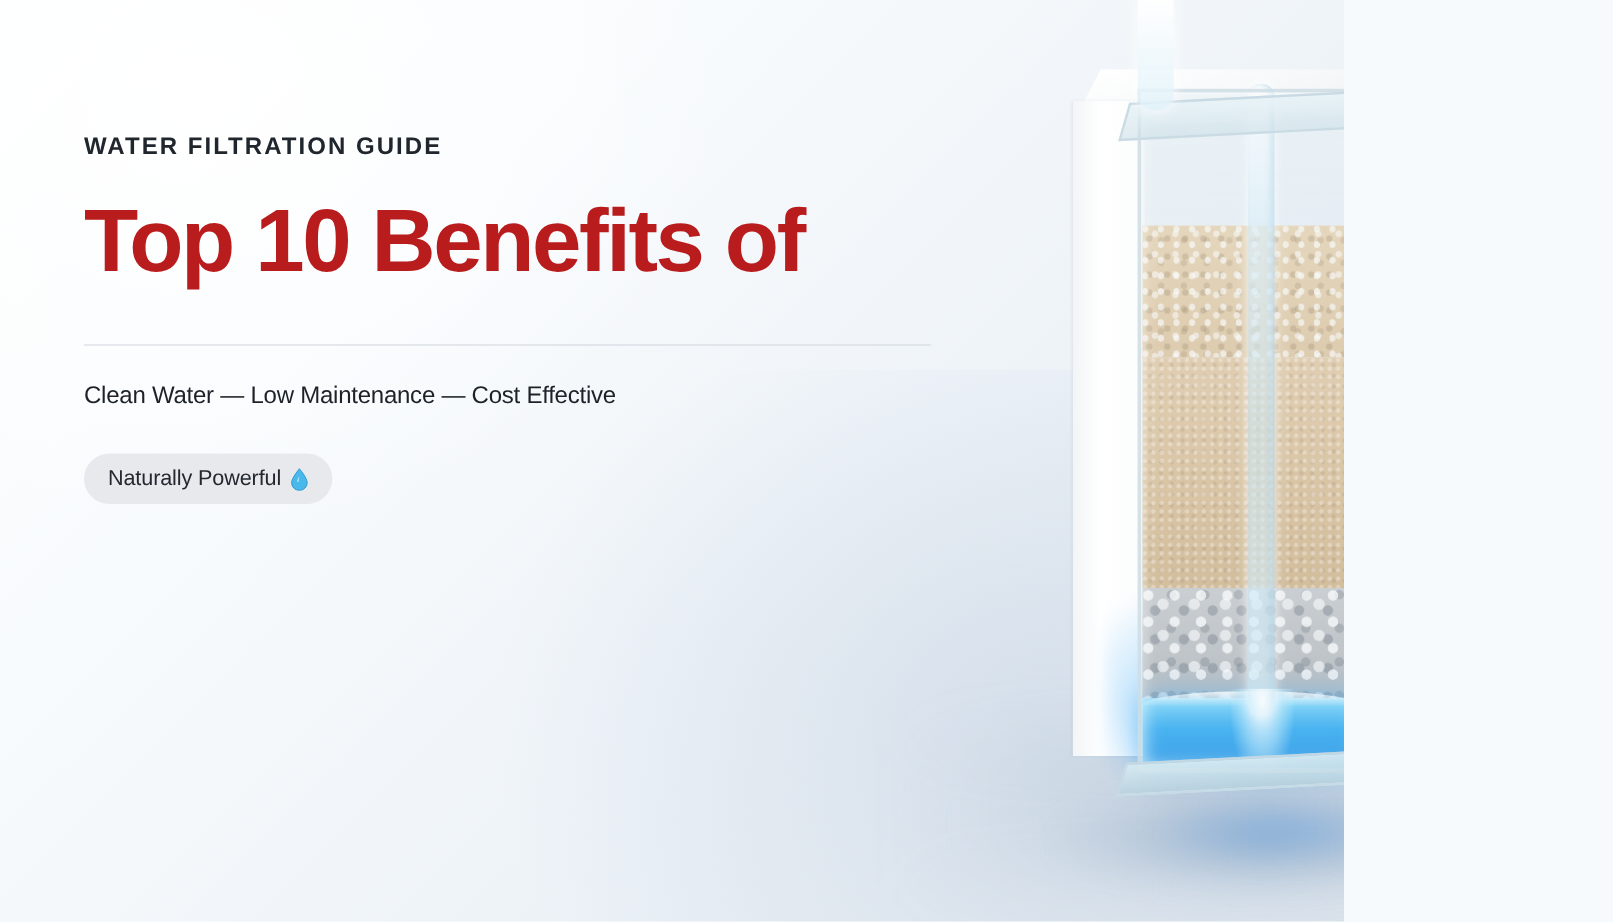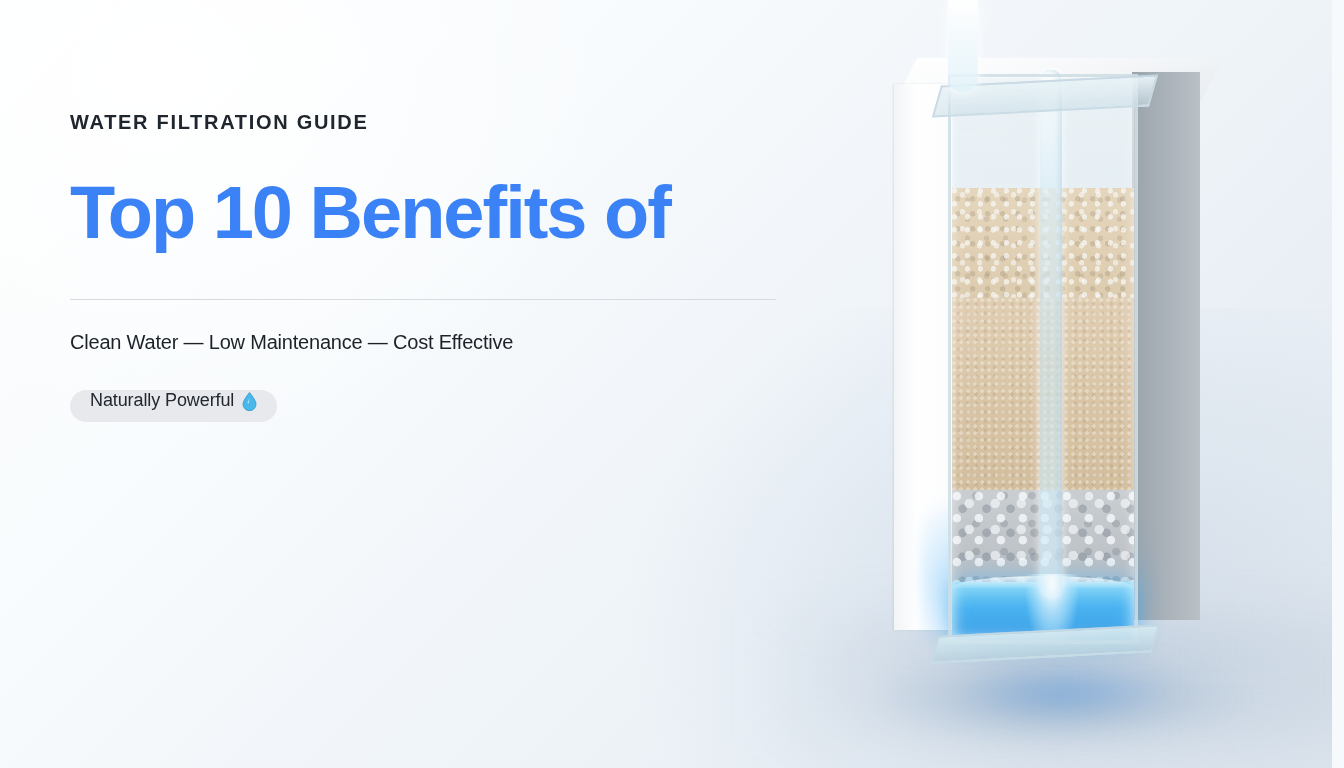--- a/index.html
+++ b/index.html
@@ -1,21 +1,21 @@
 <!DOCTYPE html>
 <html><head>
 <meta charset="utf-8">
 <style>
   html,body{margin:0;padding:0;}
   body{
     width:1344px;height:768px;overflow:hidden;
     font-family:"Liberation Sans",sans-serif;
     background:#f7fafc;
   }
-  .stage{position:relative;width:1332px;height:768px;overflow:hidden;}
+  .stage{position:relative;width:1120px;height:768px;overflow:hidden;}
 
   
   .bg-base{
     position:absolute;inset:0;
     background:linear-gradient(135deg,#fdfefe 0%,#f8fbfd 30%,#eef3f8 62%,#e1e8ef 100%);
   }
   .bg-glow-tl{
     position:absolute;left:-140px;top:-180px;width:760px;height:640px;
     background:radial-gradient(ellipse at 40% 40%,rgba(255,255,255,.95) 0%,rgba(255,255,255,0) 70%);
   }
@@ -29,41 +29,41 @@
     filter:blur(26px);
   }
 
   
   .copy{position:absolute;left:70px;top:110px;width:730px;}
   .eyebrow{
     font-size:20px;font-weight:700;letter-spacing:1.7px;
     color:#20262d;line-height:1.2;
   }
   .headline{
-    margin-top:42px;
+    margin-top:30px;
     font-size:74px;font-weight:700;line-height:.99;
-    letter-spacing:-2.0px;color:#3b82f6;
+    letter-spacing:-2.0px;color:#b91c1c;
     font-family:"Liberation Sans",sans-serif;
   }
   .headline .l2{display:block;}
   .subtitle{
     margin-top:34px;
     font-size:30px;font-weight:400;color:#272d34;letter-spacing:-.35px;
   }
   .divider{
     margin-top:32px;width:706px;height:1px;background:#d6dbe1;
   }
   .tagline{
     margin-top:31px;
     font-size:20px;font-weight:400;color:#1d2228;letter-spacing:-.2px;
   }
   .pill{
     margin-top:36px;display:inline-flex;align-items:center;gap:8px;
     background:#e7e9ec;border-radius:999px;
-    padding:0 20px 11px 20px;
+    padding:10px 20px 11px 20px;
   }
   .pill-text{font-size:18px;color:#232830;font-weight:400;letter-spacing:-.1px;}
   .drop{display:inline-block;width:15px;height:19px;position:relative;top:1px;}
 
   
   .viz{position:absolute;left:862px;top:0;width:400px;height:768px;}
 
   .shadow{
     position:absolute;left:10px;top:652px;width:370px;height:92px;
     background:radial-gradient(ellipse at 50% 50%,rgba(120,155,190,.46) 0%,rgba(140,170,200,.20) 45%,rgba(160,185,210,0) 72%);

